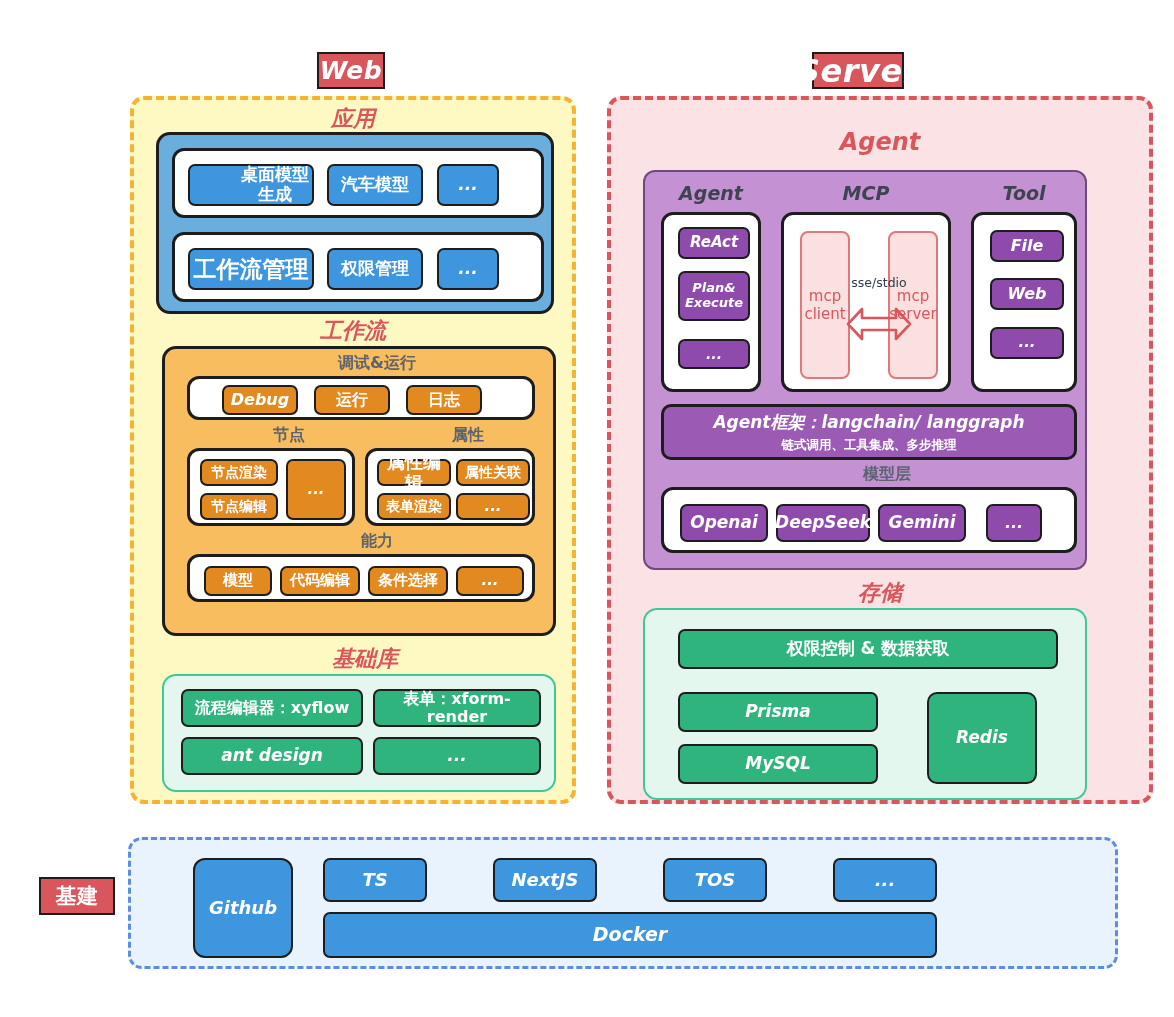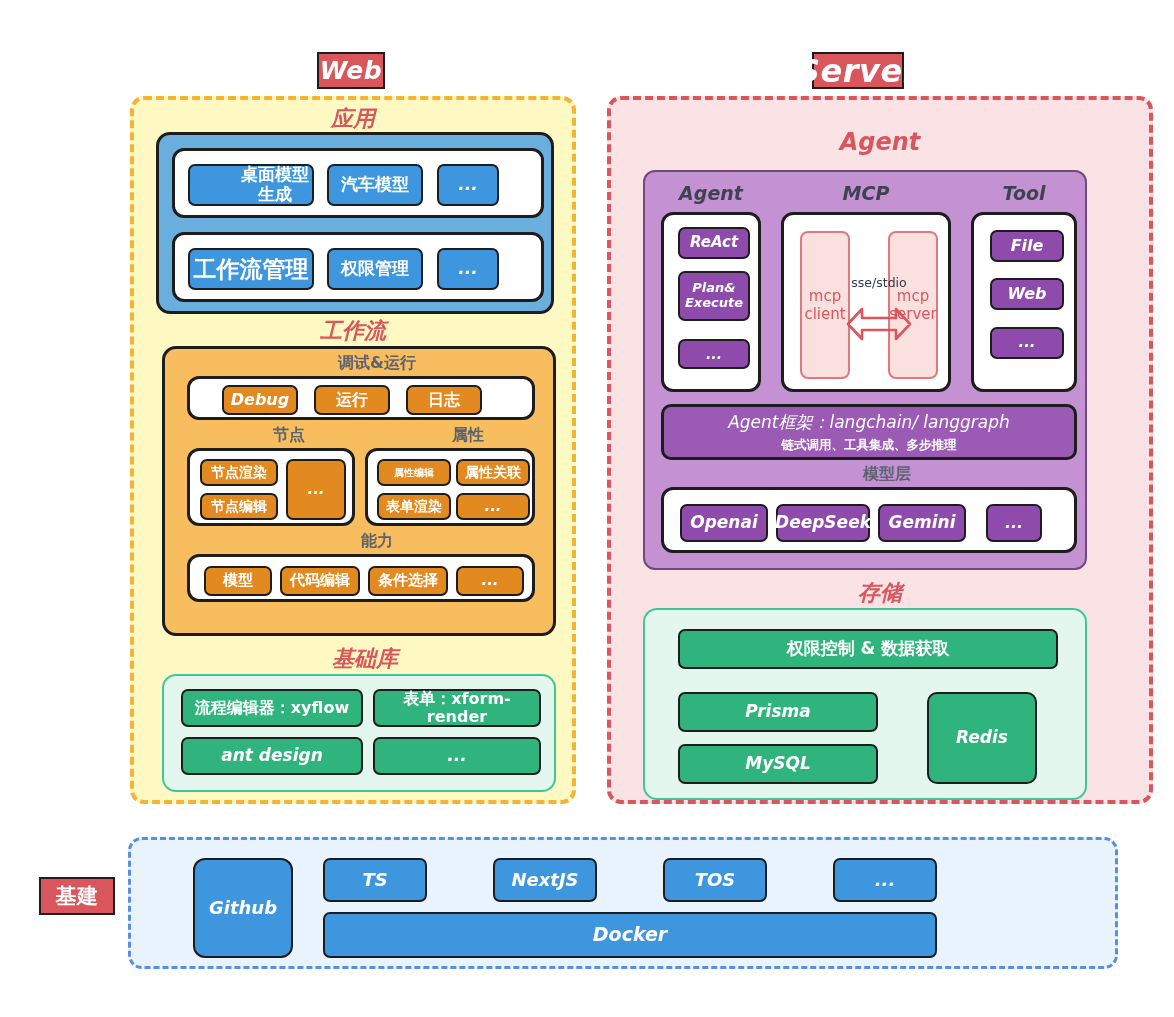--- a/index.html
+++ b/index.html
@@ -115,21 +115,21 @@
     <div class="abs head-gray" style="left:22px;top:76px;width:168px;font-size:16px;">节点</div>
     <div class="abs head-gray" style="left:200px;top:76px;width:170px;font-size:16px;">属性</div>
 
     <div class="abs card white" style="left:22px;top:99px;width:168px;height:78px;">
       <div class="abs chip orange chip-cn" style="left:10px;top:8px;width:78px;height:27px;font-size:14px;">节点渲染</div>
       <div class="abs chip orange chip-cn" style="left:10px;top:42px;width:78px;height:27px;font-size:14px;">节点编辑</div>
       <div class="abs chip orange" style="left:96px;top:8px;width:60px;height:61px;font-size:15px;">...</div>
     </div>
 
     <div class="abs card white" style="left:200px;top:99px;width:170px;height:78px;">
-      <div class="abs chip orange chip-cn" style="left:9px;top:8px;width:74px;height:27px;font-size:10px;">属性编辑</div>
+      <div class="abs chip orange chip-cn" style="left:9px;top:8px;width:74px;height:27px;font-size:18px;">属性编辑</div>
       <div class="abs chip orange chip-cn" style="left:88px;top:8px;width:74px;height:27px;font-size:14px;">属性关联</div>
       <div class="abs chip orange chip-cn" style="left:9px;top:42px;width:74px;height:27px;font-size:14px;">表单渲染</div>
       <div class="abs chip orange" style="left:88px;top:42px;width:74px;height:27px;font-size:15px;">...</div>
     </div>
 
     <div class="abs head-gray" style="left:0;top:182px;width:100%;font-size:16px;">能力</div>
     <div class="abs card white" style="left:22px;top:205px;width:348px;height:48px;">
       <div class="abs chip orange chip-cn" style="left:14px;top:9px;width:68px;height:30px;font-size:15px;">模型</div>
       <div class="abs chip orange chip-cn" style="left:90px;top:9px;width:80px;height:30px;font-size:15px;">代码编辑</div>
       <div class="abs chip orange chip-cn" style="left:178px;top:9px;width:80px;height:30px;font-size:15px;">条件选择</div>
@@ -175,21 +175,21 @@
       </svg>
     </div>
 
     <div class="abs card white" style="left:326px;top:40px;width:106px;height:180px;">
       <div class="abs chip purple" style="left:16px;top:15px;width:74px;height:32px;font-size:16px;">File</div>
       <div class="abs chip purple" style="left:16px;top:63px;width:74px;height:32px;font-size:16px;">Web</div>
       <div class="abs chip purple" style="left:16px;top:112px;width:74px;height:32px;font-size:15px;">...</div>
     </div>
 
     <div class="abs band-purple" style="left:16px;top:232px;width:416px;height:56px;">
-      <div style="font-size:17px;font-style:italic;font-weight:normal;">Agent框架：langchain/ langgraph</div>
+      <div style="font-size:17px;font-style:italic;font-weight:bold;">Agent框架：langchain/ langgraph</div>
       <div style="font-size:12.5px;font-weight:bold;margin-top:3px;">链式调用、工具集成、多步推理</div>
     </div>
 
     <div class="abs head-gray" style="left:16px;top:292px;width:416px;font-size:16px;">模型层</div>
     <div class="abs card white" style="left:16px;top:315px;width:416px;height:66px;">
       <div class="abs chip purple" style="left:16px;top:14px;width:88px;height:38px;font-size:17px;">Openai</div>
       <div class="abs chip purple" style="left:112px;top:14px;width:94px;height:38px;font-size:17px;">DeepSeek</div>
       <div class="abs chip purple" style="left:214px;top:14px;width:88px;height:38px;font-size:17px;">Gemini</div>
       <div class="abs chip purple" style="left:322px;top:14px;width:56px;height:38px;font-size:16px;">...</div>
     </div>

